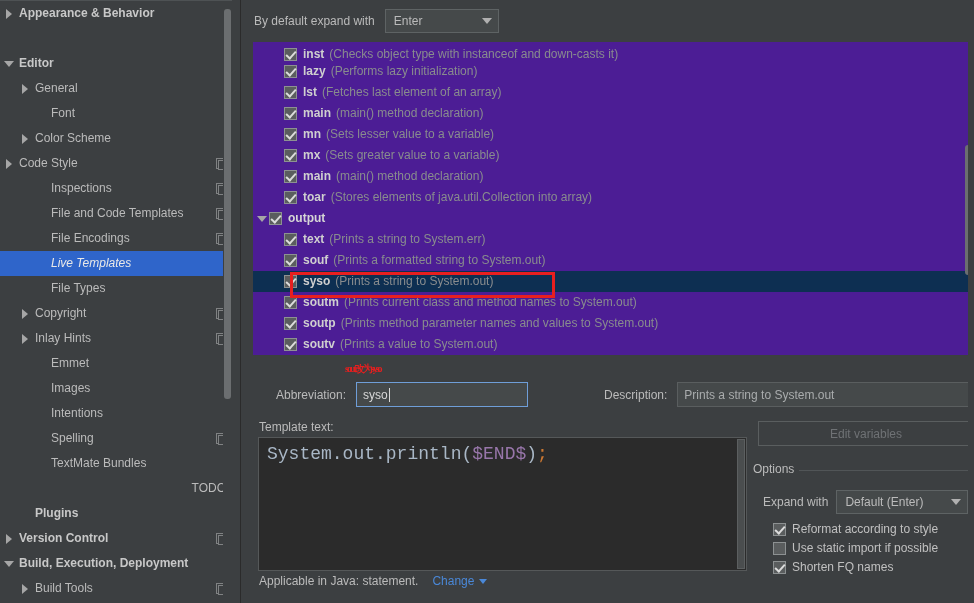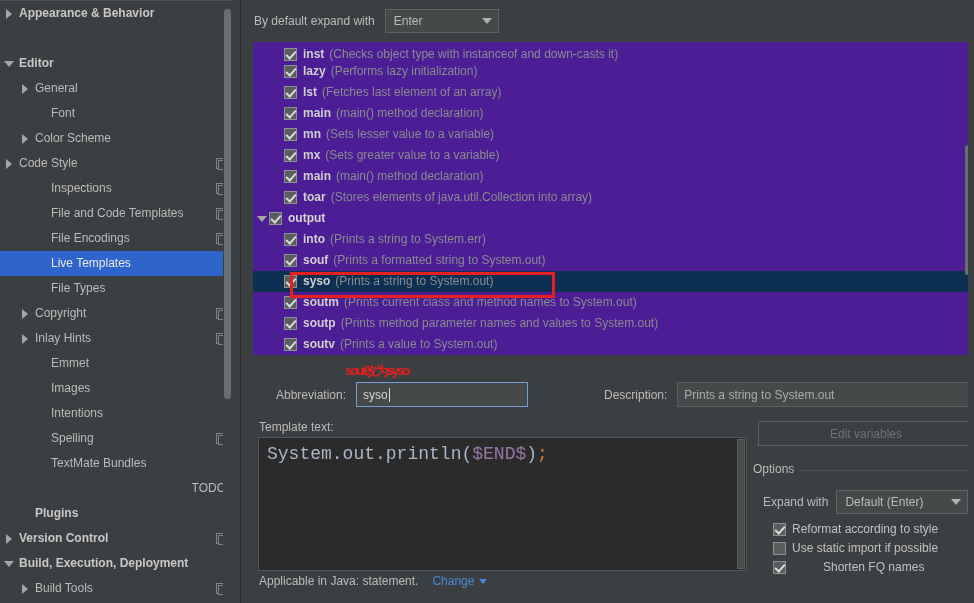--- a/index.html
+++ b/index.html
@@ -142,22 +142,22 @@
   }
 
   
   #syso-annot {
     position: absolute; left: 290px; top: 272px;
     width: 265px; height: 26px;
     border: 3px solid #e81f1f; pointer-events: none;
   }
   #red-note {
     position: absolute; left: 345px; top: 362px;
-    color: #e81f1f; font-size: 13px; font-weight: bold;
-    white-space: nowrap; letter-spacing: -2px;
+    color: #e81f1f; font-size: 10px; font-weight: bold;
+    white-space: nowrap; letter-spacing: -2px; font-family: Liberation Serif, serif;
   }
 
   
   .frow { position: absolute; display: flex; align-items: center; }
   #abbrev-row { left: 35px; top: 382px; }
   #abbrev-row .flabel { margin-right: 10px; color: #bbbbbb; }
   .textfield {
     height: 25px; background: #45494a;
     border: 1px solid #6f9ed8;
     display: flex; align-items: center; padding: 0 6px;
@@ -213,21 +213,21 @@
     display: flex; align-items: center;
   }
   #opt-expand-row .flabel { margin-right: 8px; color: #bbbbbb; }
   #opt-expand-combo { width: 132px; }
   .opt-cbx-row {
     position: absolute; display: flex; align-items: center; left: 20px;
   }
   .opt-cbx-row .olabel { color: #c0c0c0; }
   #opt-row-0 { top: 60px; }
   #opt-row-1 { top: 79px; }
-  #opt-row-2 { top: 98px; gap: 31px; }
+  #opt-row-2 { top: 98px; }
 
   #applicable-bar {
     position: absolute; left: 18px; top: 574px;
     display: flex; align-items: center;
   }
   #applicable-bar .atext { color: #bbbbbb; margin-right: 14px; }
   #change-link { color: #4a88d8; margin-right: 5px; }
   #change-arrow {
     width: 0; height: 0;
     border-left: 4px solid transparent;
@@ -283,21 +283,21 @@
         <div class="tree-row" style="padding-left: 36px;">
           <span class="twisty"></span>
           <span class="tlabel">File and Code Templates</span>
           <span class="copy-badge"></span>
         </div>
         <div class="tree-row" style="padding-left: 36px;">
           <span class="twisty"></span>
           <span class="tlabel">File Encodings</span>
           <span class="copy-badge"></span>
         </div>
-        <div class="tree-row selected" style="padding-left: 36px;">
+        <div class="tree-row selected" style="padding-left: 36px; font-style: italic;">
           <span class="twisty"></span>
           <span class="tlabel">Live Templates</span>
         </div>
         <div class="tree-row" style="padding-left: 36px; justify-content: center;">
           <span class="twisty"></span>
           <span class="tlabel">File Types</span>
         </div>
         <div class="tree-row" style="padding-left: 20px;">
           <span class="twisty collapsed"></span>
           <span class="tlabel">Copyright</span>
@@ -410,21 +410,21 @@
             <span class="abbr">toar</span>
             <span class="desc">(Stores elements of java.util.Collection into array)</span>
           </div>
           <div class="lrow group indent-0" style="padding-left: 2px;">
             <span class="lw-twisty expanded"></span>
             <span class="cbx checked"></span>
             <span class="abbr">output</span>
           </div>
           <div class="lrow indent-2" style="padding-left: 31px;">
             <span class="cbx checked"></span>
-            <span class="abbr">into</span>
+            <span class="abbr">text</span>
             <span class="desc">(Prints a string to System.err)</span>
           </div>
           <div class="lrow indent-2" style="padding-left: 31px;">
             <span class="cbx checked"></span>
             <span class="abbr">souf</span>
             <span class="desc">(Prints a formatted string to System.out)</span>
           </div>
           <div class="lrow selected indent-2" style="padding-left: 31px;">
             <span class="cbx checked"></span>
             <span class="abbr">syso</span>

